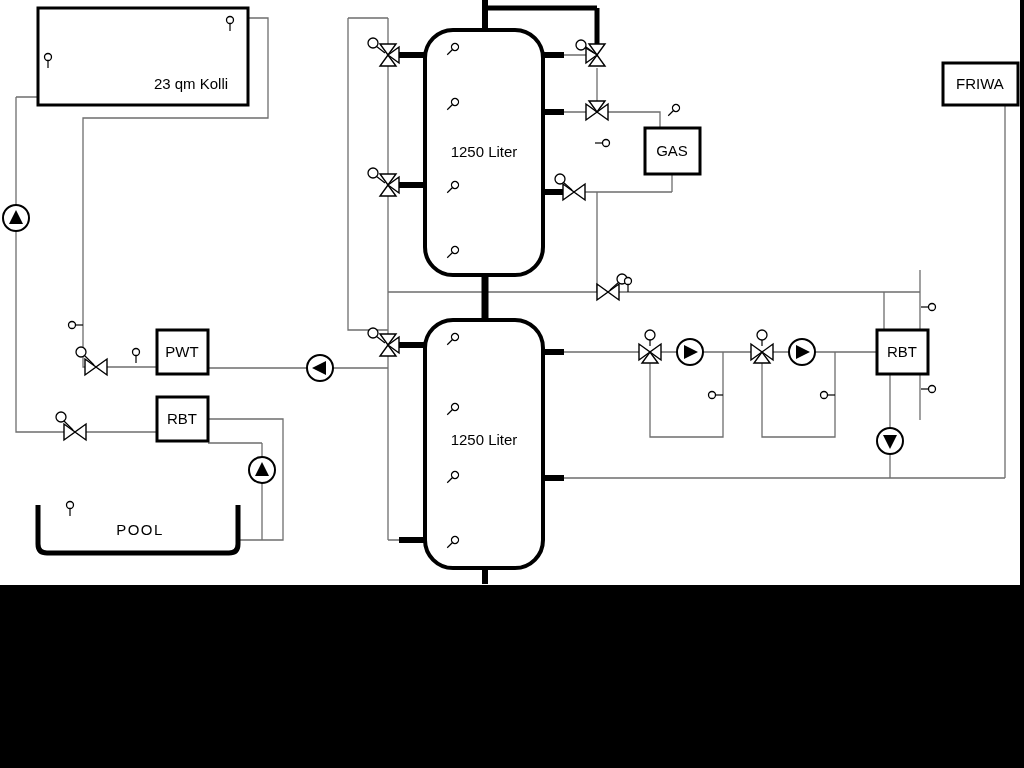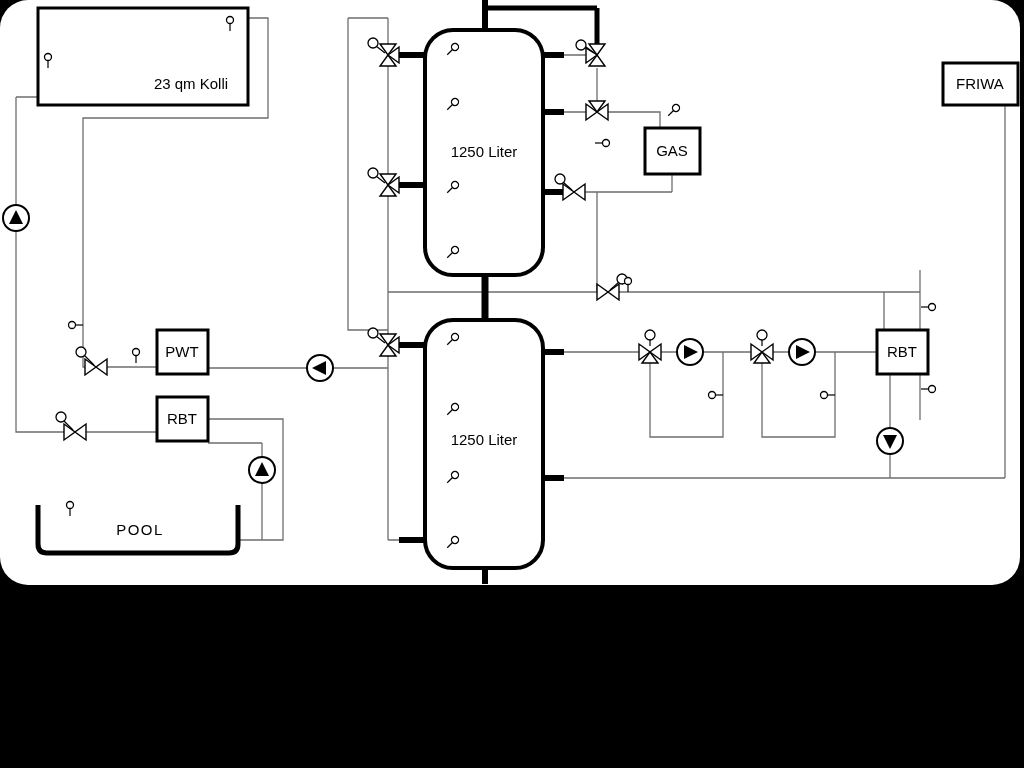--- a/index.html
+++ b/index.html
@@ -1,18 +1,18 @@
 <!DOCTYPE html>
 <html style="--color-canvas: #ffffff; --color-mask: #000000; --color-pipe: #6e6e6e; --color-line: #000000;"><head>
 <meta charset="utf-8">
 <style>
   html,body{margin:0;padding:0;background:#000;}
   .screen{position:relative;width:1024px;height:768px;background:var(--color-mask,#000);overflow:hidden;
           font-family:"Liberation Sans",sans-serif;}
-  .canvas{position:absolute;top:0;left:0;width:1020px;height:585px;background:var(--color-canvas,#fff);border-radius:28px;}
+  .canvas{position:absolute;top:0;left:0;width:1020px;height:585px;background:var(--color-canvas,#fff);}
   svg{display:block;}
   .pipe{fill:none;stroke:var(--color-pipe,#6e6e6e);stroke-width:1.3;}
   .thick{fill:none;stroke:var(--color-line,#000);stroke-width:6;}
   .thick5{fill:none;stroke:var(--color-line,#000);stroke-width:5;}
   .thick7{fill:none;stroke:var(--color-line,#000);stroke-width:7;}
   .boxr{fill:#fff;stroke:var(--color-line,#000);stroke-width:3;}
   .tank{fill:#fff;stroke:var(--color-line,#000);stroke-width:4;}
   .pool{fill:none;stroke:var(--color-line,#000);stroke-width:5;}
   .vshape{fill:#fff;stroke:var(--color-line,#000);stroke-width:1.4;stroke-linejoin:miter;}
   .pumpc{fill:#fff;stroke:var(--color-line,#000);stroke-width:2;}

